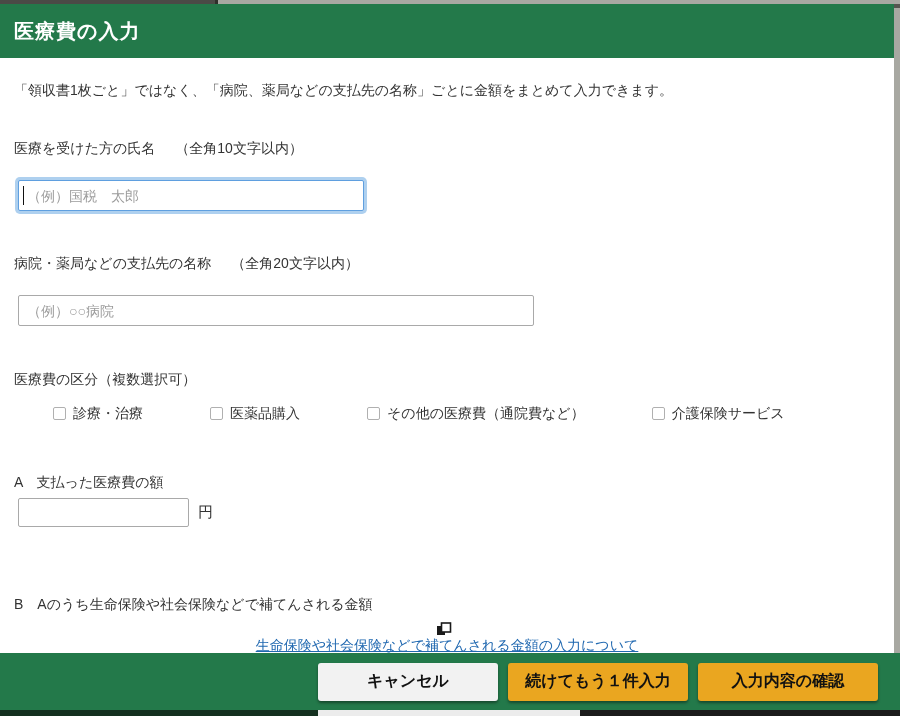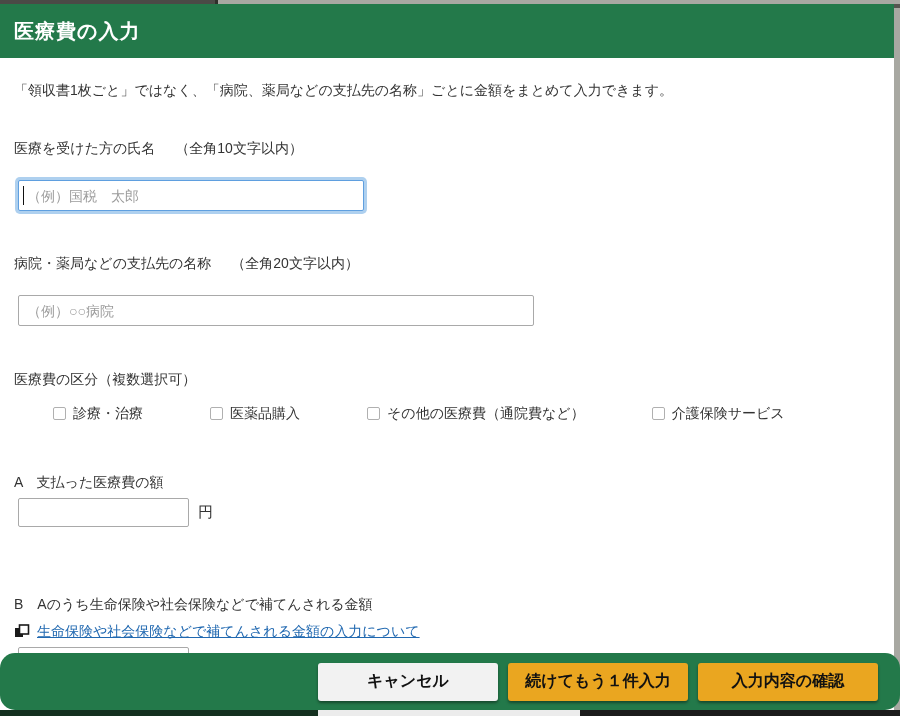--- a/index.html
+++ b/index.html
@@ -66,29 +66,29 @@
   .amount-label.b { margin-top:67px; }
   .amount-row { margin-top:6px; display:flex; align-items:center; }
   .amount-row.b { margin-top:7px; }
   .amount-input {
     width:171px; height:29px; border:1px solid #a9a9a9; border-radius:2px;
     margin-left:4px; padding:0 6px; font-size:14px; outline:none;
     font-family:"Liberation Sans","DejaVu Sans",sans-serif;
   }
   .unit { margin-left:9px; font-size:15px; color:#333; }
 
-  .link-row { margin-top:8px; display:flex; align-items:center; }
+  .link-row { margin-top:8px; display:flex; align-items:center;flex-direction:column; }
   .popup-icon { width:16px; height:14px; margin-right:7px; flex:0 0 auto; }
   .help-link { color:#2068b0; font-size:14px; text-decoration:underline; cursor:pointer; line-height:18px; }
 
   
   .footer {
     position:absolute; left:0; right:0; bottom:6px; height:57px;
     background:#23794a; display:flex; align-items:center;
-    justify-content:flex-end; gap:10px; padding-right:22px;border-radius:15px;
+    justify-content:flex-end; gap:10px; padding-right:22px;
   }
   .btn {
     width:180px; height:38px; border:none; border-radius:3px;
     font-size:16px; font-weight:600; color:#111; cursor:pointer;
     font-family:"Liberation Sans","DejaVu Sans",sans-serif;
     box-shadow:0 2px 3px rgba(0,0,0,0.4);
   }
   .btn-cancel { background:#f2f2f2; }
   .btn-orange { background:#eaa620; }
 </style>

